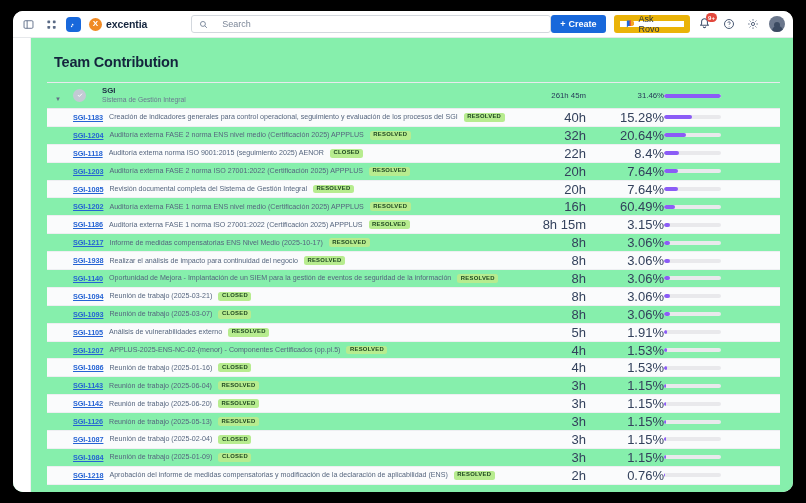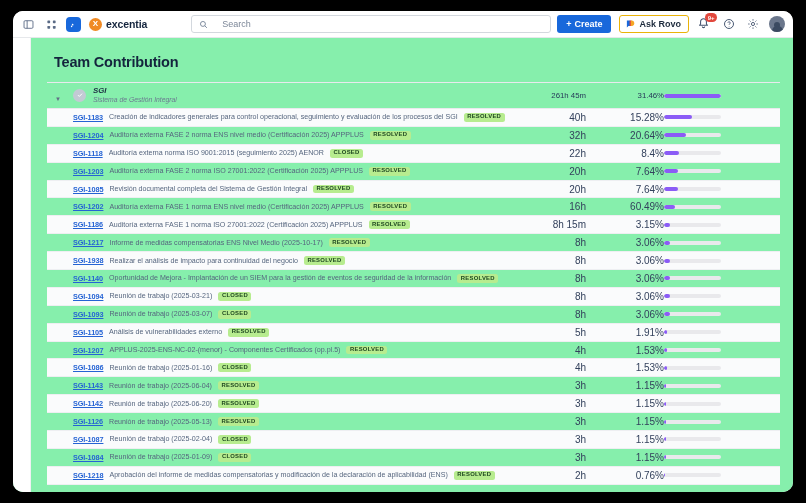--- a/index.html
+++ b/index.html
@@ -87,25 +87,25 @@
     background: #1868db; color: #ffffff;
     font-size: 9px; font-weight: 600;
     border: 0; border-radius: 3px;
     height: 18px; padding: 0 9px;
     display: flex; align-items: center; gap: 3px;
     cursor: pointer;
     font-family: "Liberation Sans", sans-serif;
   }
   .rovo-btn {
     height: 18px;
-    border: 1px solid #eab308;
+    border: 6px solid #eab308;
     border-radius: 3px;
     display: flex; align-items: center; gap: 4px;
     padding: 0 7px 0 5px;
-    font-size: 9px; font-weight: 700; color: #1e2b3d;
+    font-size: 9px; font-weight: 400; color: #1e2b3d;
     cursor: pointer;
     background: #fff;
   }
   .bell-wrap { position: relative; width: 16px; height: 16px; cursor: pointer; }
   .bell-badge {
     position: absolute; top: -3px; right: -4px;
     background: #e2483d; color: #fff;
     font-size: 6px; font-weight: 700; line-height: 1;
     border-radius: 6px; padding: 1.5px 2.5px;
     min-width: 11px; text-align: center;
@@ -141,34 +141,34 @@
   col.c-bar    { width: 116px; }
 
   tr.group-row { border-top: 1px solid #e9eaee; border-bottom: 1px solid #e9eaee; }
   tr.group-row td { height: 26px; vertical-align: middle; }
 
   .toggle-cell { text-align: center; }
   .caret {
     display: inline-block; color: #626f86; font-size: 6px;
     cursor: pointer; line-height: 1;
   }
-  .group-main { display: flex; align-items: center; gap: 7px; padding-left: 4px; font-style: italic; }
+  .group-main { display: flex; align-items: center; gap: 16px; padding-left: 4px; }
   .group-avatar {
     width: 13px; height: 13px; border-radius: 50%;
     background: #c3cad4;
     display: flex; align-items: center; justify-content: center;
     flex: 0 0 auto;
   }
   .group-text { line-height: 1.15; }
   .group-name { font-size: 7.8px; font-weight: 700; color: #1c2b41; }
   .group-sub { font-size: 6.8px; color: #6b7a90; }
 
   td.num {
     text-align: right; padding-right: 12px;
-    font-size: 10px; color: #33415c; white-space: nowrap;
+    font-size: 13px; color: #33415c; white-space: nowrap;
   }
   tr.group-row td.num { font-size: 7.8px; color: #253858; }
 
   td.barcell { padding-left: 6px; padding-right: 10px; }
   .bar-track {
     width: 57px; height: 4px; border-radius: 3px;
     background: #e9e9ec; overflow: hidden;
   }
   .bar-fill { height: 100%; border-radius: 3px; background: #8b5cf6; }
 

